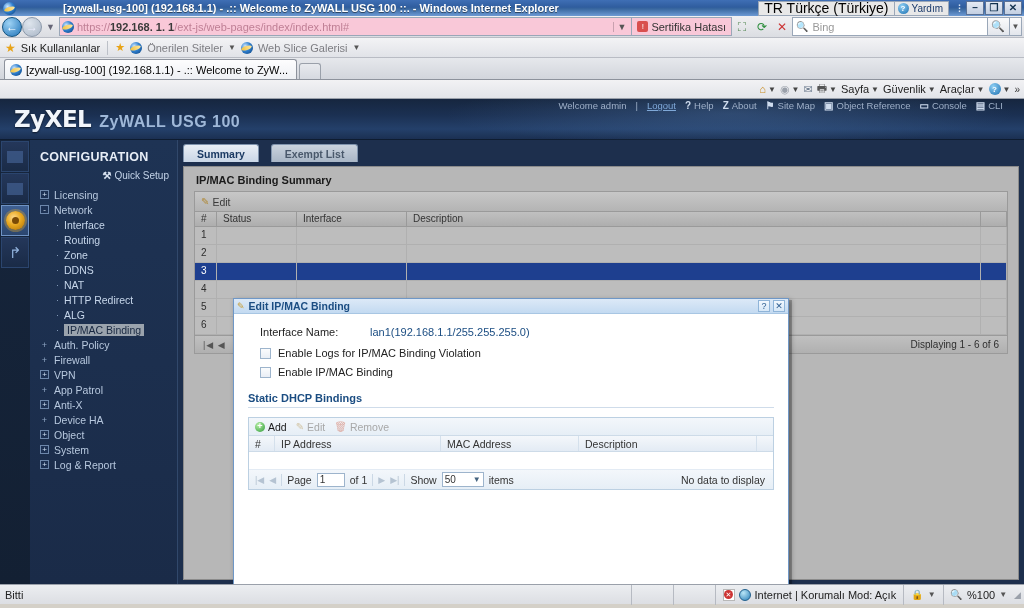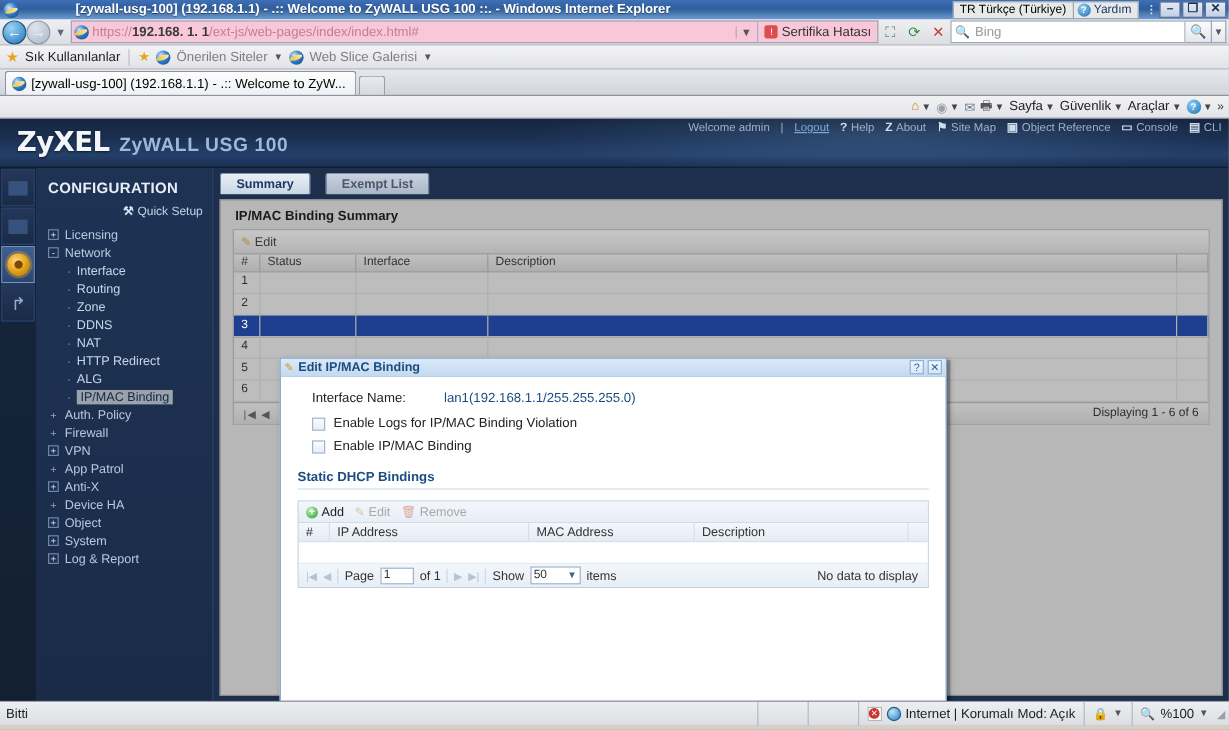--- a/index.html
+++ b/index.html
@@ -27,21 +27,21 @@
   }
   .ie-e-glyph:after{
     content:""; position:absolute; left:1px; top:5px; width:11px; height:4px;
     border-radius:50%/50%;
     background:linear-gradient(to right,#f0c040,#ffe8a0);
     transform:rotate(-18deg);
   }
   .ie-title-text{ white-space:nowrap; overflow:hidden; text-shadow:0 1px 0 rgba(0,0,0,.45);}
   .ie-title-right{ position:absolute; right:0; top:0; height:16px; display:flex; align-items:center; }
   .lang-box{
-    background:#e8e8e8; color:#000; font-weight:normal; font-size:10px;
+    background:#e8e8e8; color:#000; font-weight:normal; font-size:14px;
     padding:1px 5px; border:1px solid #9aa7b8; height:15px; display:flex; align-items:center;
   }
   .help-box{
     background:#e8e8e8; color:#1a3a6b; font-weight:normal; font-size:10px;
     padding:1px 5px 1px 3px; border:1px solid #9aa7b8; border-left:none;
     height:15px; display:flex; align-items:center; gap:3px;
   }
   .q-ico{
     width:11px;height:11px;border-radius:50%;
     background:radial-gradient(circle at 35% 30%,#8fd0f5,#1b6fb0);
@@ -161,21 +161,21 @@
   }
   .zy-logo{
     position:absolute; left:14px; top:7px; display:flex; align-items:baseline; gap:8px;
   }
   .zy-zyxel{
     font-size:23px; font-weight:bold; color:#f2f6fb; letter-spacing:-.5px;
     font-family:"DejaVu Sans", sans-serif; text-shadow:0 1px 2px rgba(0,0,0,.6);
   }
   .zy-model{ font-size:16px; font-weight:bold; color:#9fb8d8; letter-spacing:.5px;}
   .zy-toplinks{
-    position:absolute; right:6px; top:1px; display:flex; align-items:flex-end; gap:9px;
+    position:absolute; right:21px; top:1px; display:flex; align-items:flex-start; gap:9px;
     font-size:9.5px; color:#9fb0c8;
   }
   .zy-toplinks .lk{ color:#7fa8d8; text-decoration:underline;}
   .tl{ display:flex;align-items:center;gap:3px;}
   .tl-ico{ color:#cfdcee; font-size:10px; font-weight:bold;}
 
   .zy-body{ position:relative; height:calc(100% - 41px); }
 
   
   .rail{ position:absolute; left:0; top:0; width:30px; height:100%;

